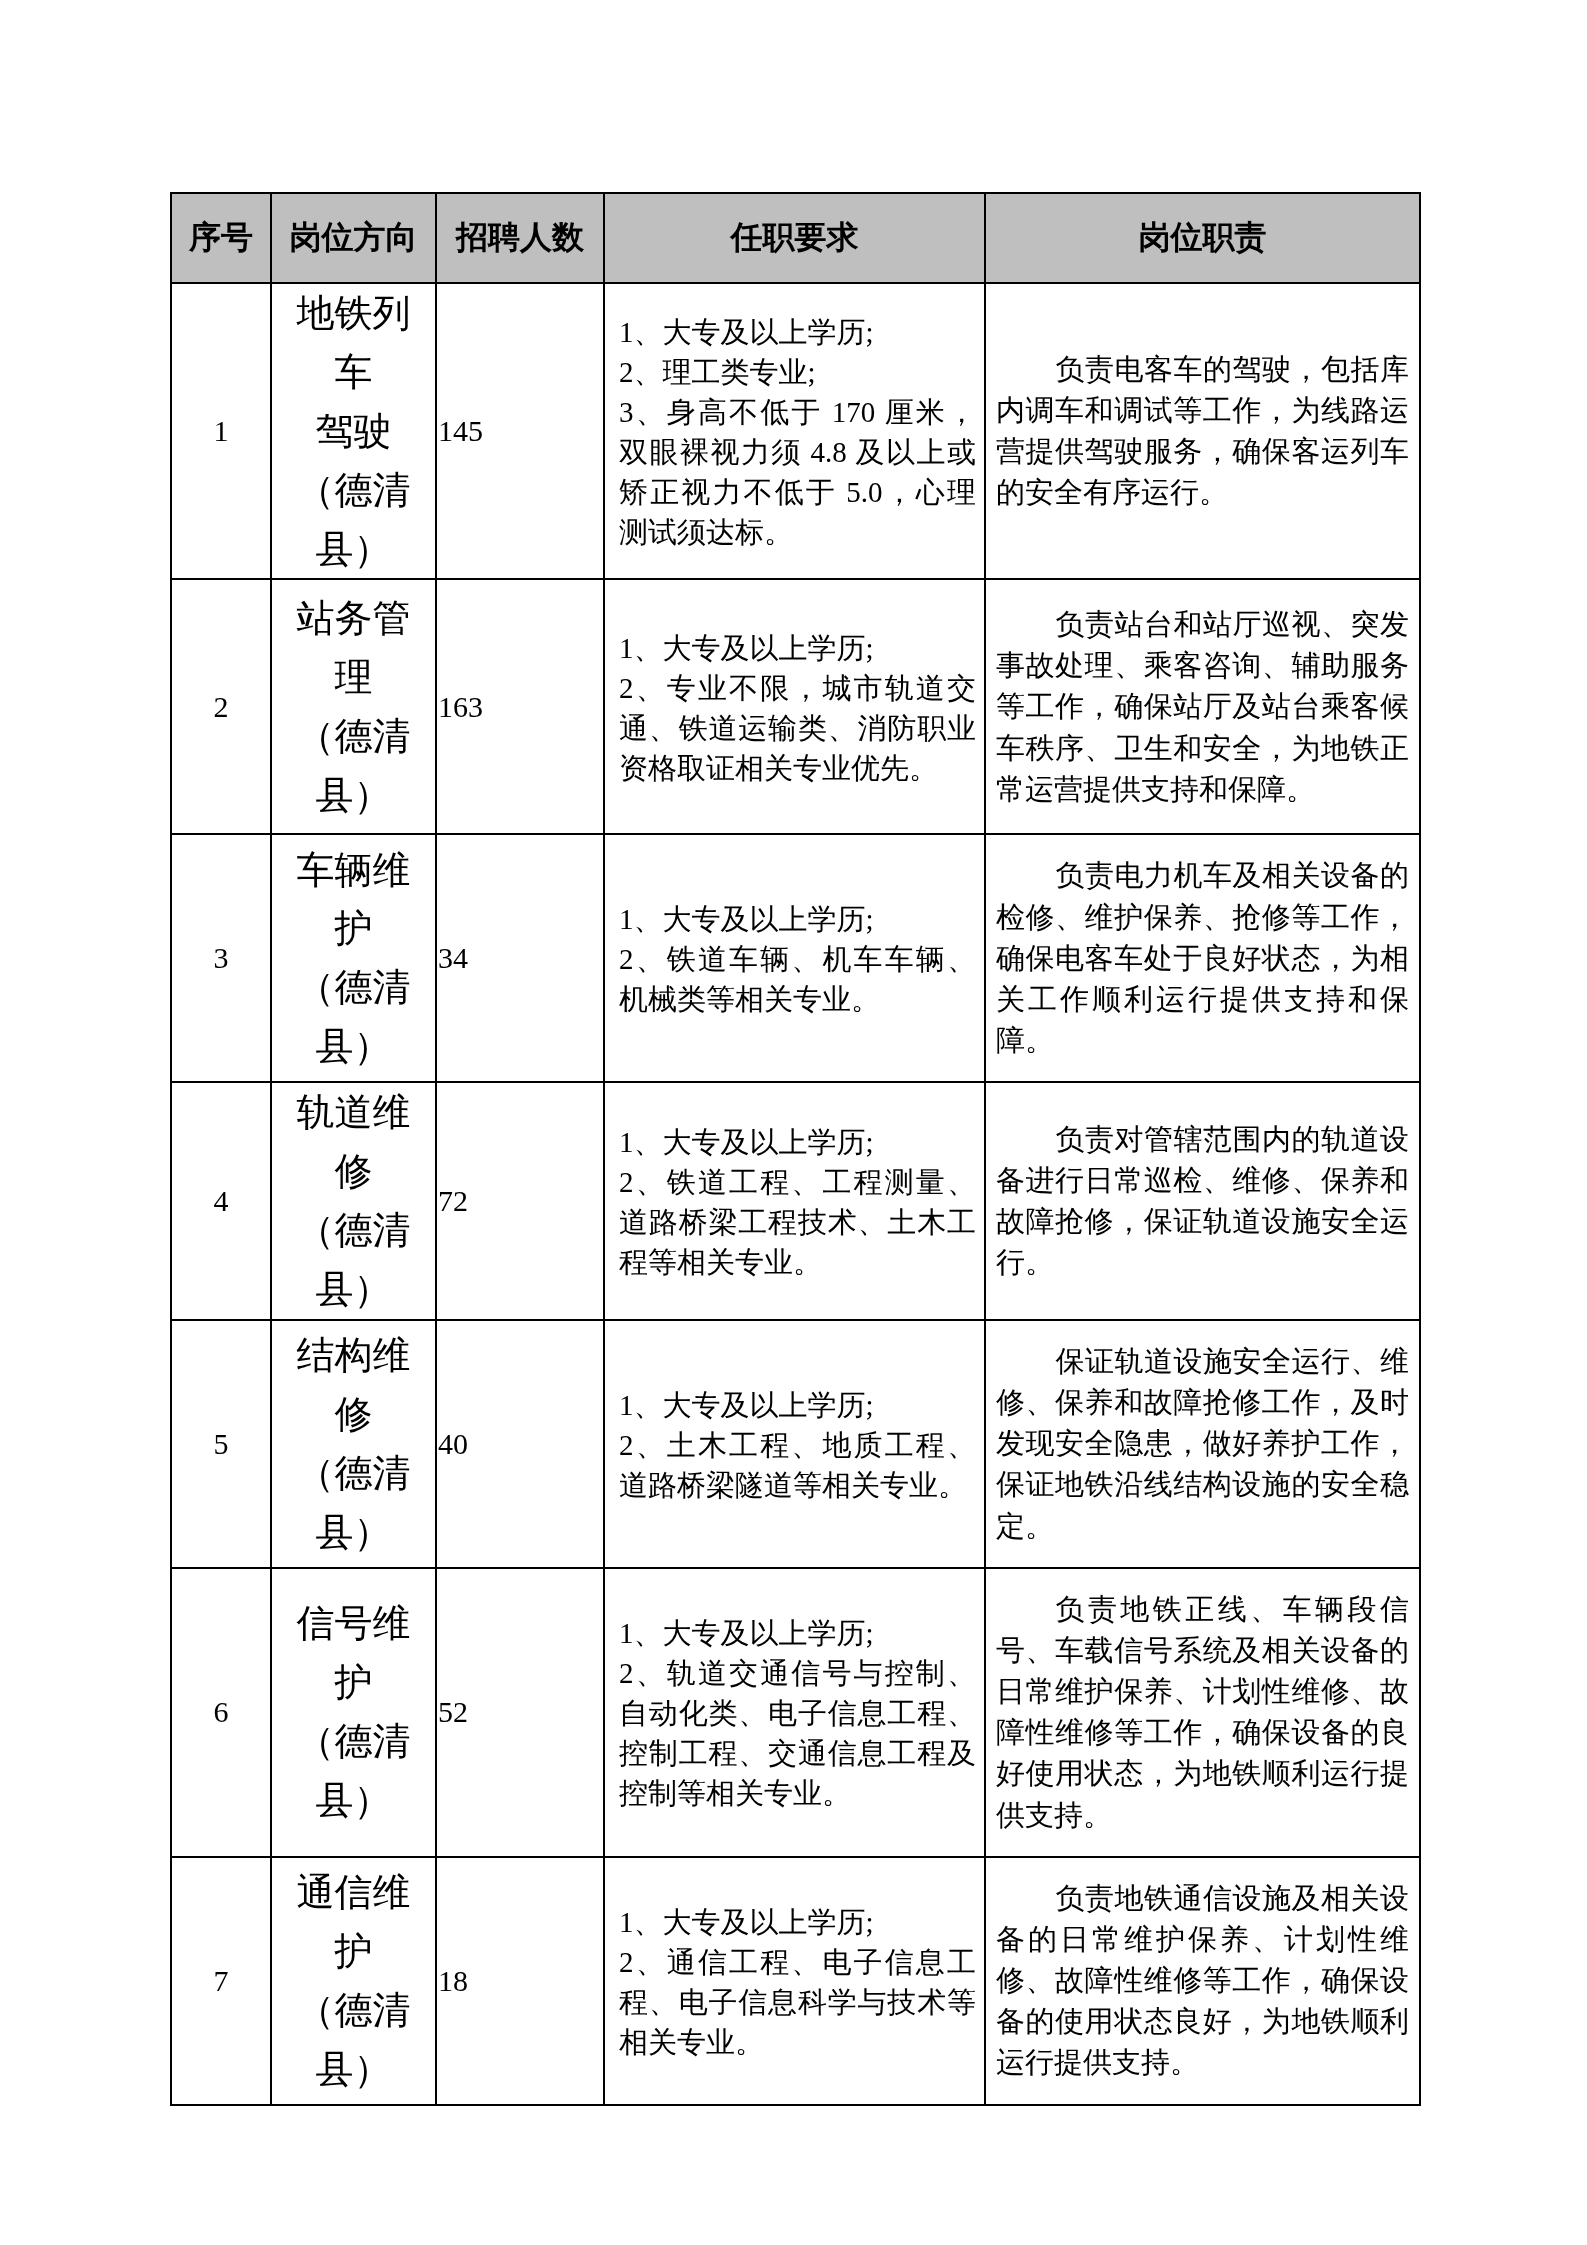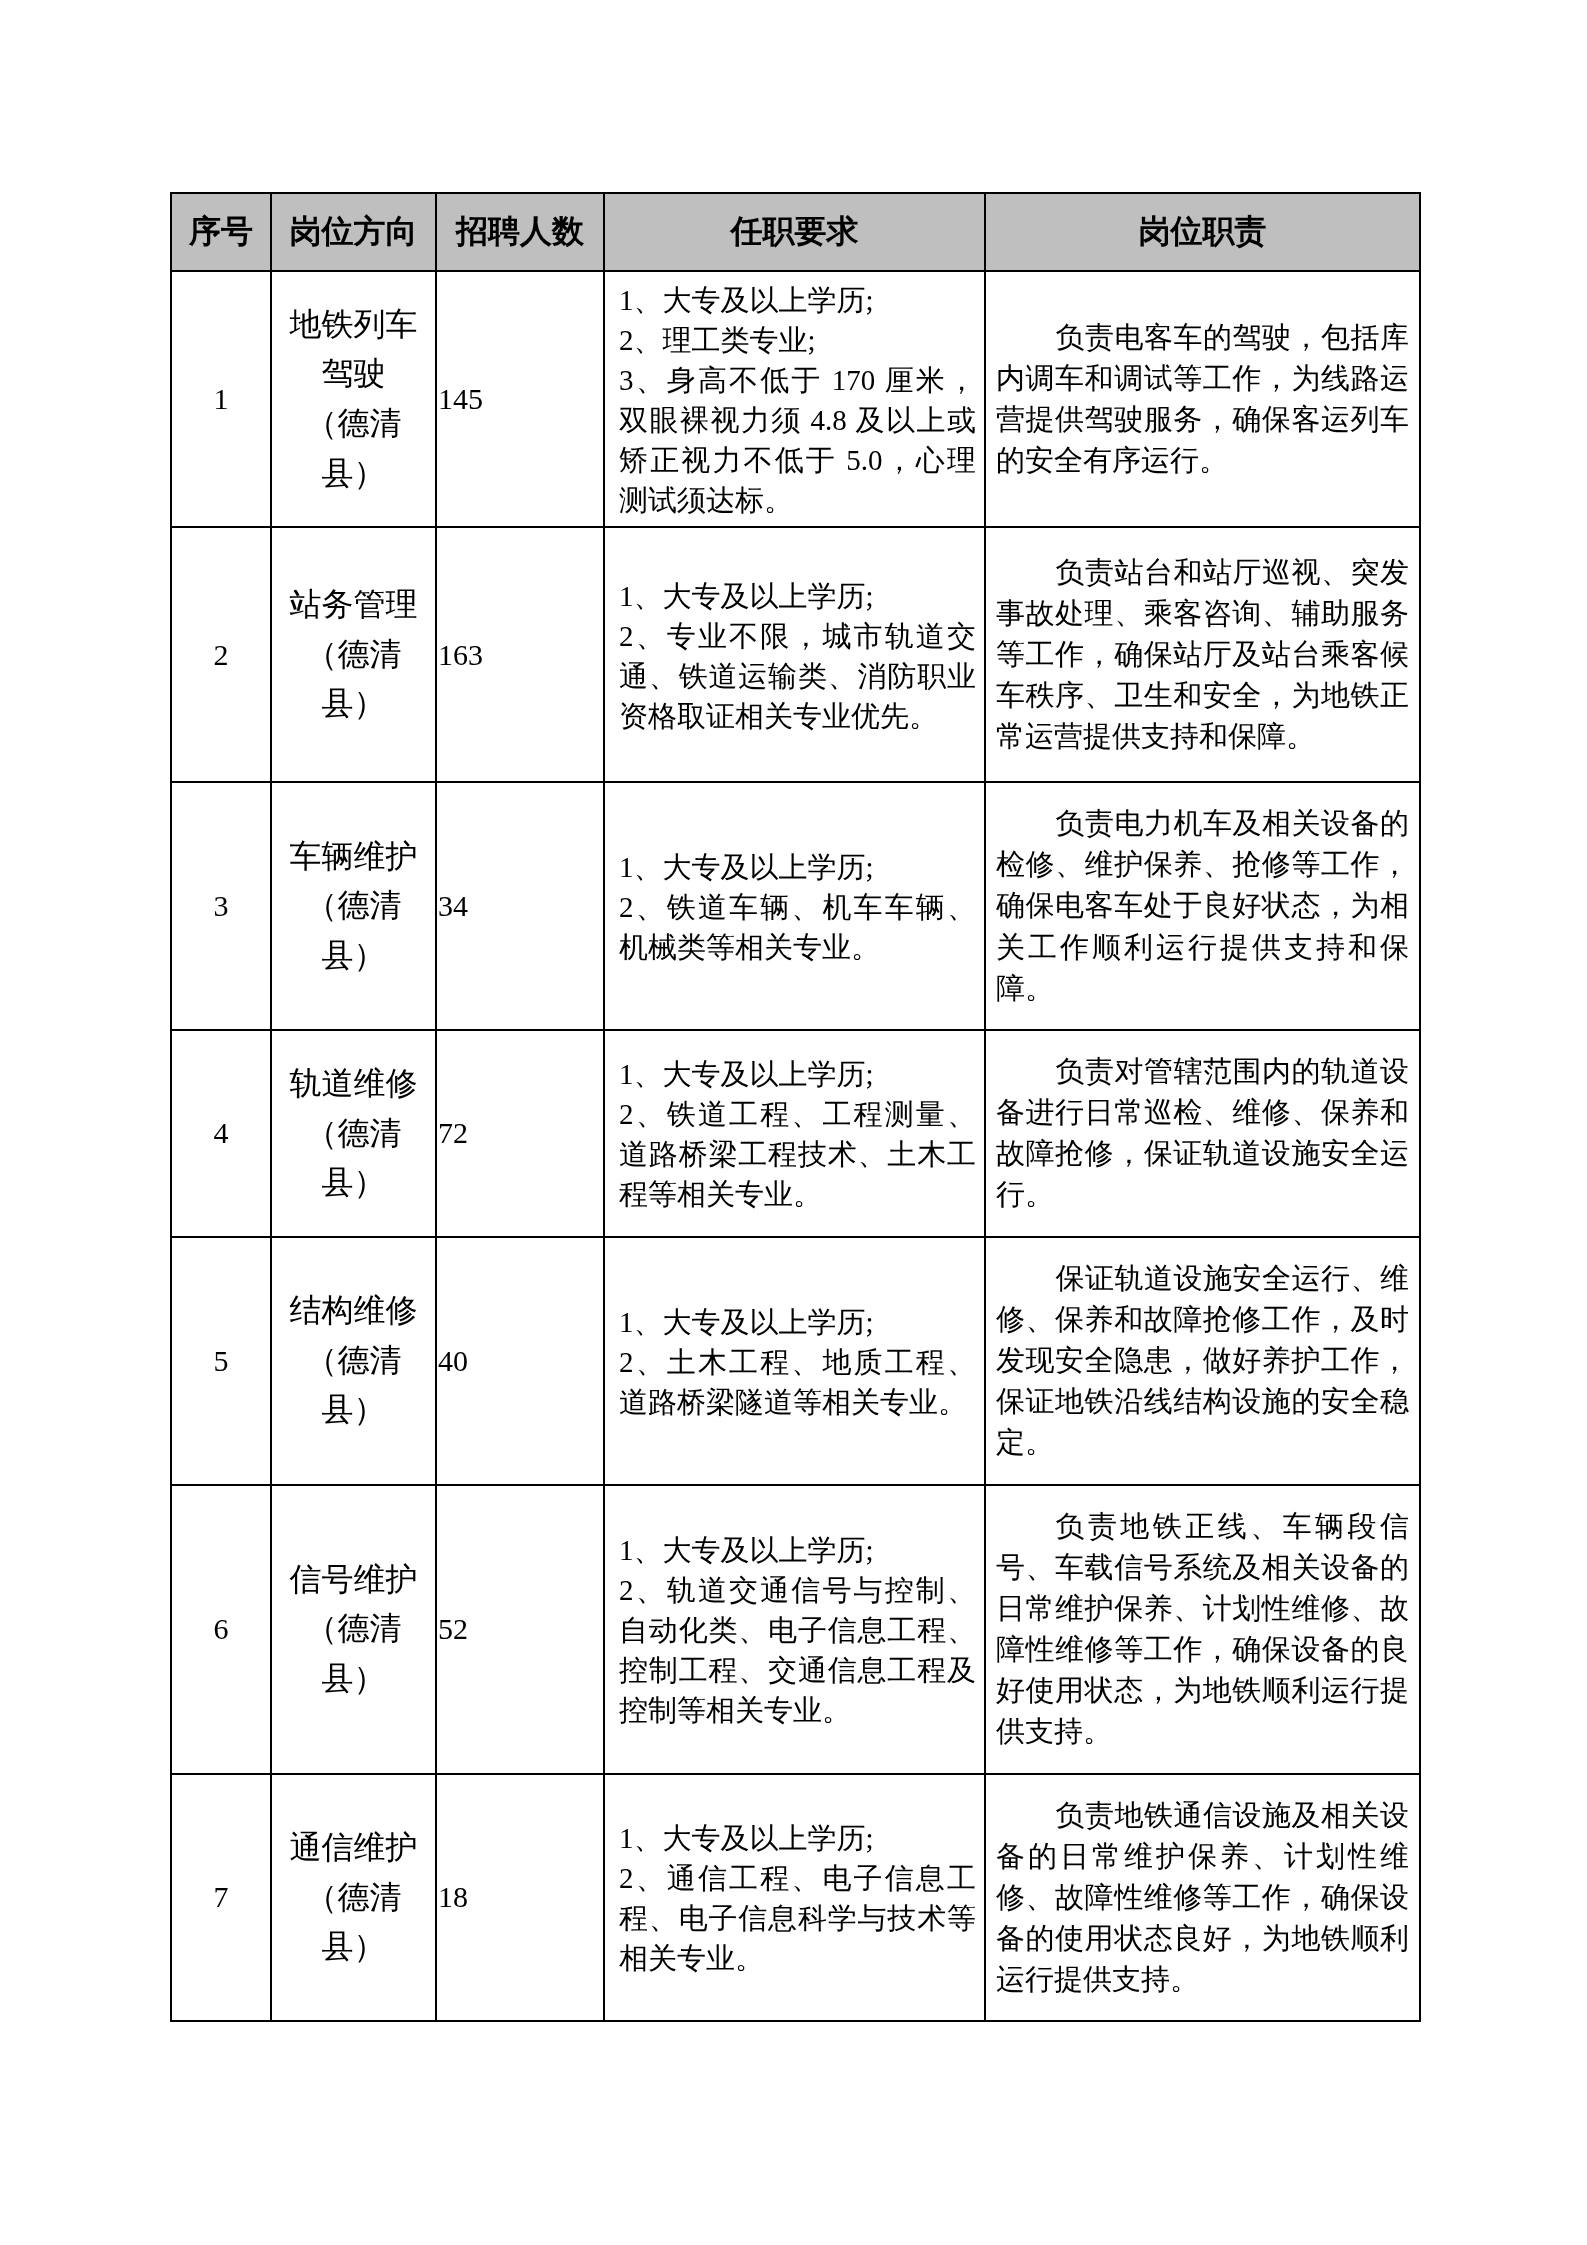--- a/index.html
+++ b/index.html
@@ -29,42 +29,42 @@
   table.job-table col.col-count { width: 168px; }
   table.job-table col.col-req   { width: 381px; }
   table.job-table col.col-duty  { width: 435px; }
 
   table.job-table th,
   table.job-table td {
     border: 2px solid #000000;
     vertical-align: middle;
     box-sizing: border-box;
   }
-  thead tr { height: 78px; padding-left: 40px; }
+  thead tr { height: 90px; padding-left: 40px; }
   thead th {
     background: #bfbfbf;
     font-size: 32px;
     font-weight: bold;
     text-align: center;
     padding: 0 4px;
   }
   tbody tr:nth-child(1) { height: 253px; }
   tbody tr:nth-child(2) { height: 255px; }
   tbody tr:nth-child(3) { height: 242px; }
   tbody tr:nth-child(4) { height: 200px; }
   tbody tr:nth-child(5) { height: 216px; }
   tbody tr:nth-child(6) { height: 258px; }
   tbody tr:nth-child(7) { height: 246px; }
 
   td.c-no {
     font-size: 30px;
     text-align: center;
   }
   td.c-pos {
-    font-size: 32px;
+    font-size: 38px;
     text-align: center;
     white-space: pre-line;
     line-height: 1.55;
     padding: 0 8px;
   }
   td.c-count {
     font-size: 30px;
     text-align: left;
   }
   td.c-req {

